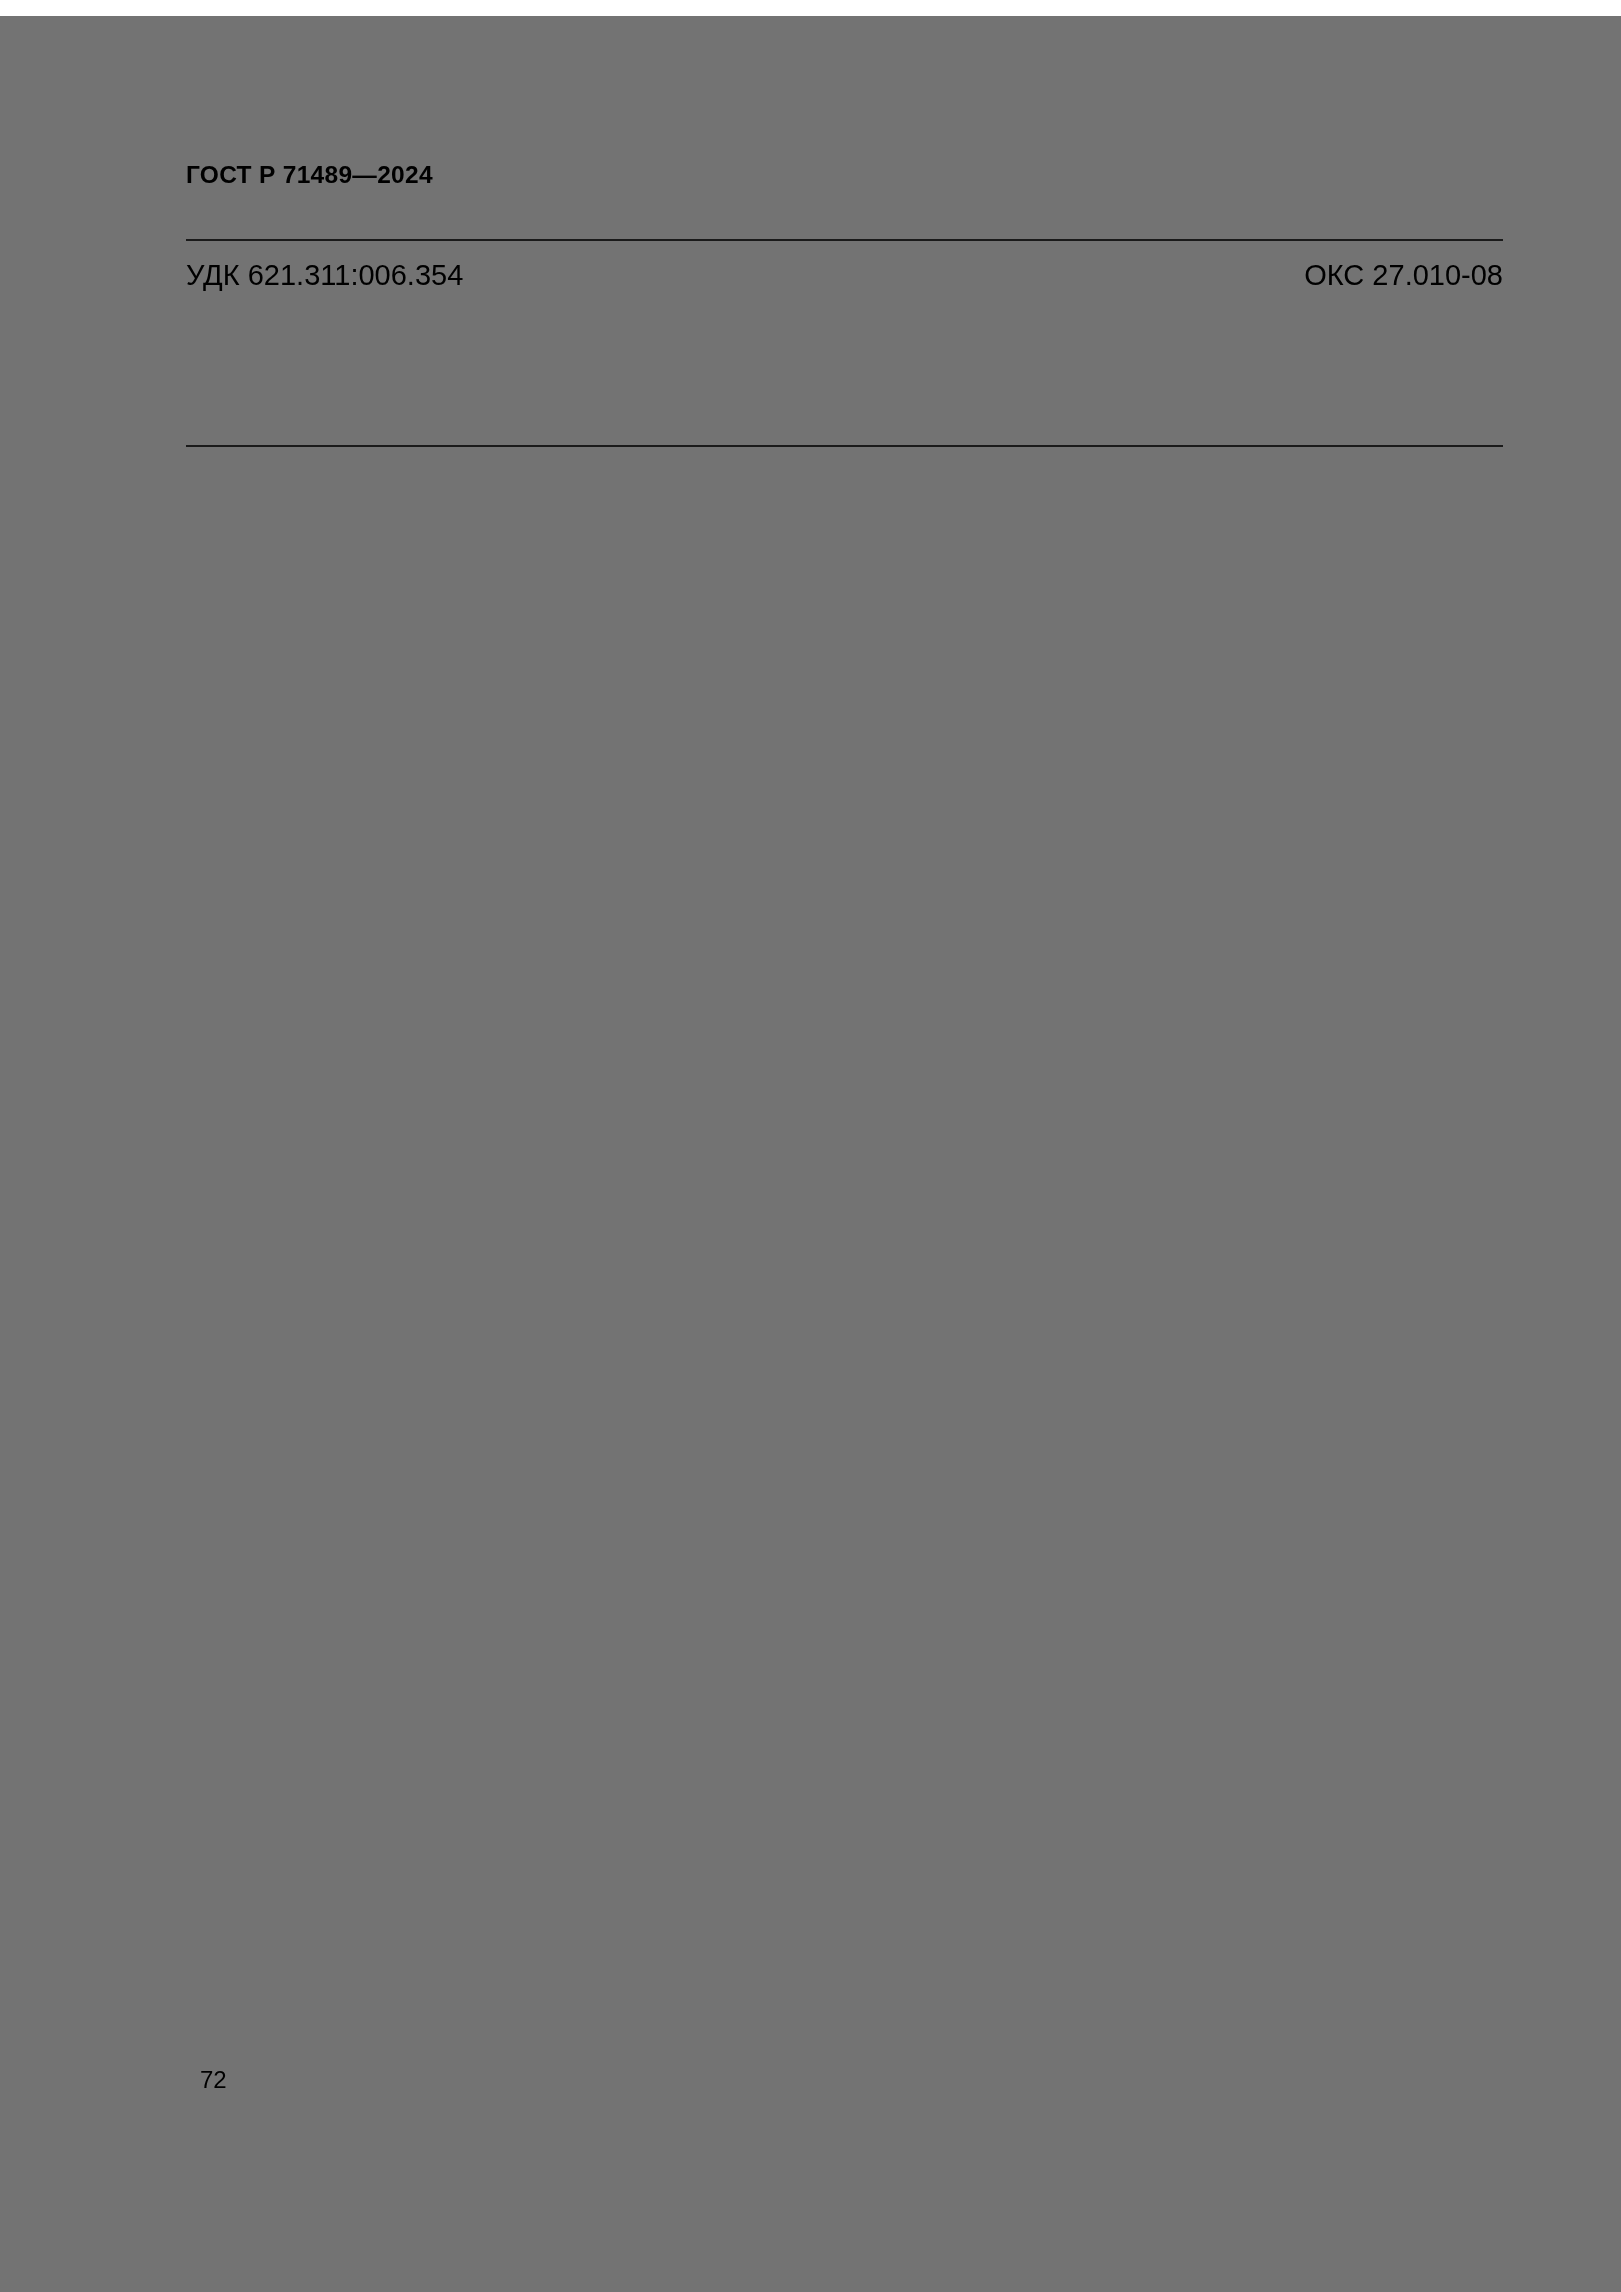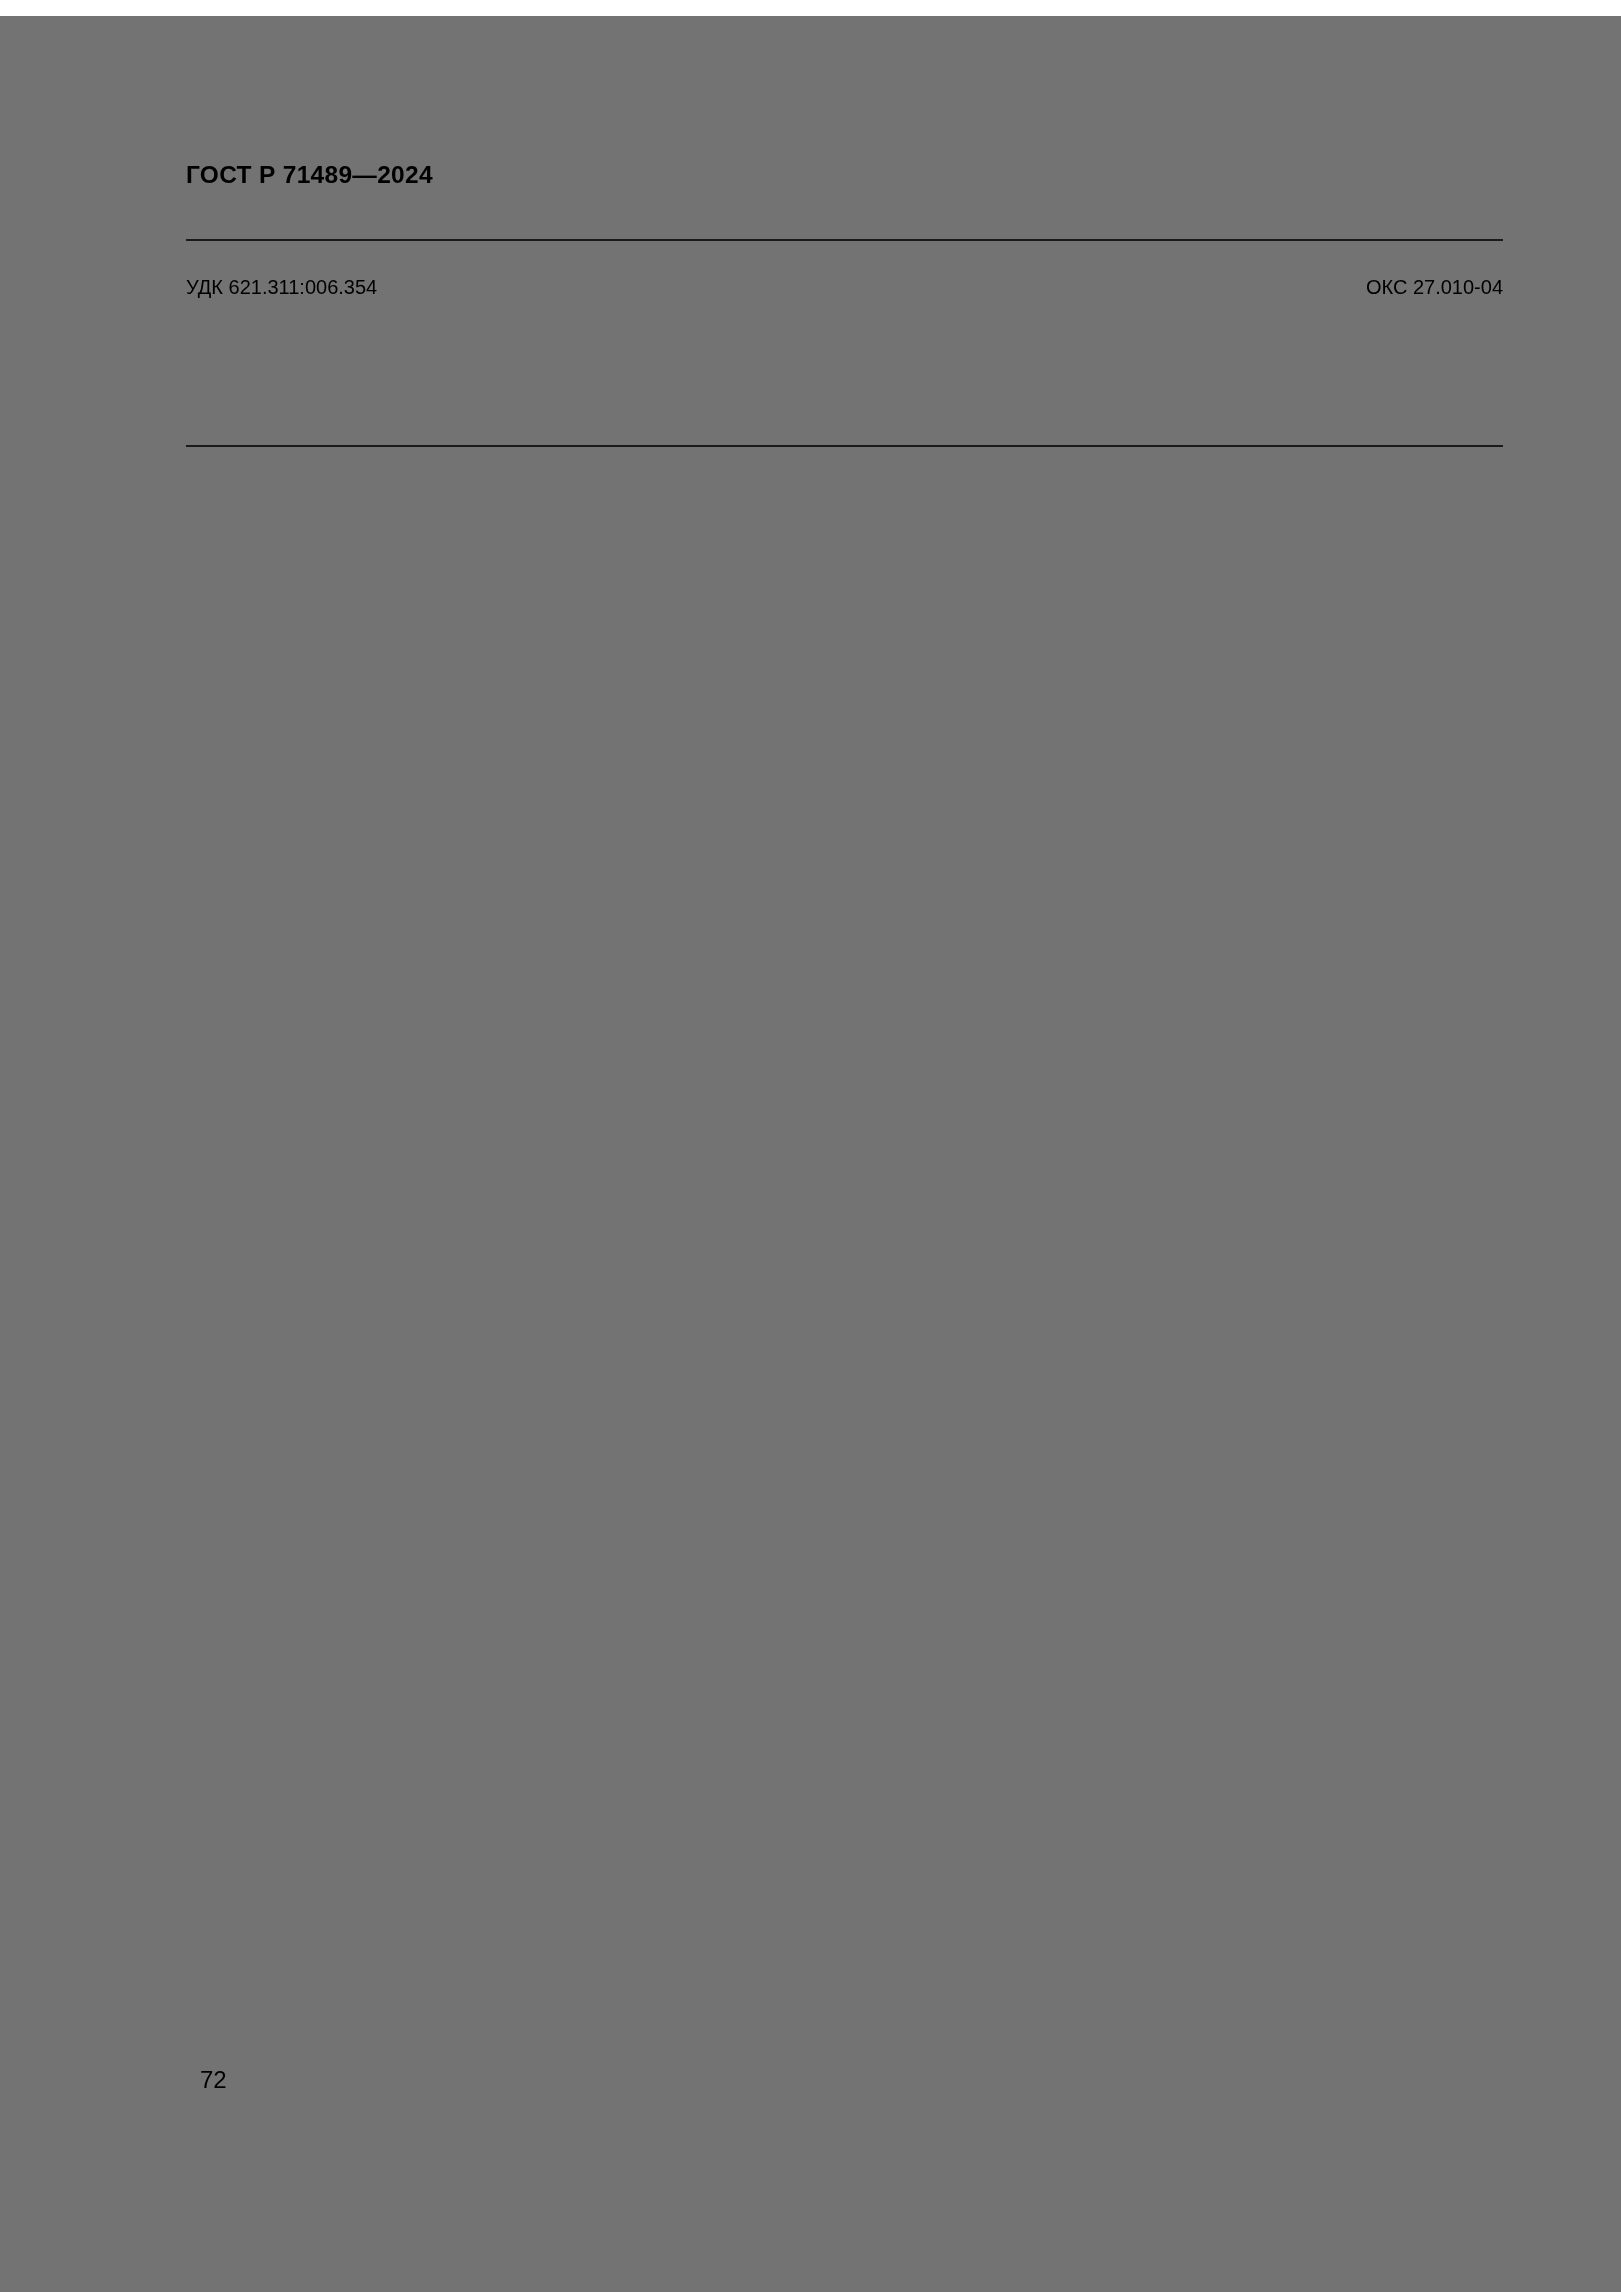--- a/index.html
+++ b/index.html
@@ -35,27 +35,27 @@
     left: 186px;
     width: 1317px;
     height: 2px;
     background: #1a1a1a;
   }
   .rule-top { top: 223px; }
   .rule-bottom { top: 429px; }
 
   .codes-row {
     position: absolute;
-    top: 260px;
+    top: 243px;
     left: 186px;
     width: 1317px;
     display: flex;
     justify-content: space-between;
     align-items: baseline;
-    font-size: 20px;
+    font-size: 29px;
     color: #000000;
   }
   .udk, .oks {
     white-space: nowrap;
   }
 
   .keywords {
     position: absolute;
     top: 331px;
     left: 186px;
@@ -79,21 +79,21 @@
 <body>
 
 <div class="page">
 
   <div class="doc-header">ГОСТ Р 71489—2024</div>
 
   <div class="rule rule-top"></div>
 
   <div class="codes-row">
     <span class="udk">УДК 621.311:006.354</span>
-    <span class="oks">ОКС 27.010-04</span>
+    <span class="oks">ОКС 27.010-08</span>
   </div>
 
 
   <div class="rule rule-bottom"></div>
 
   <div class="page-number">72</div>
 
 </div>
 
 

